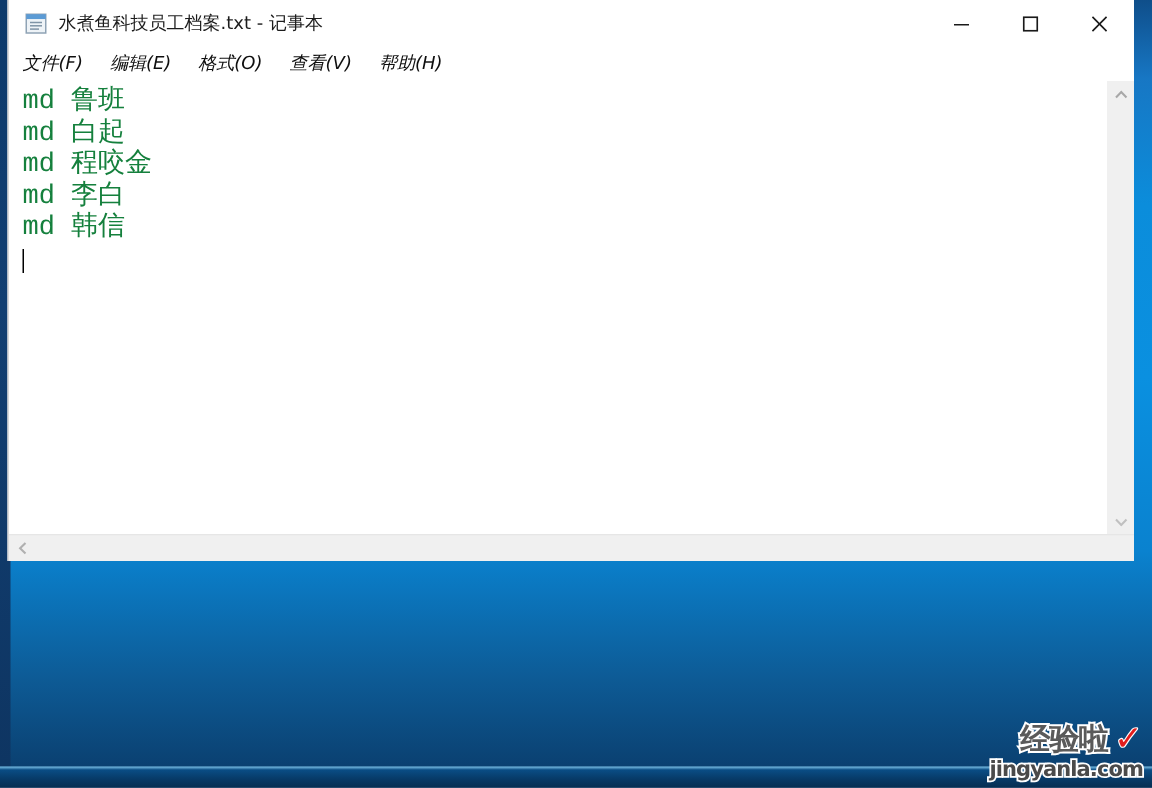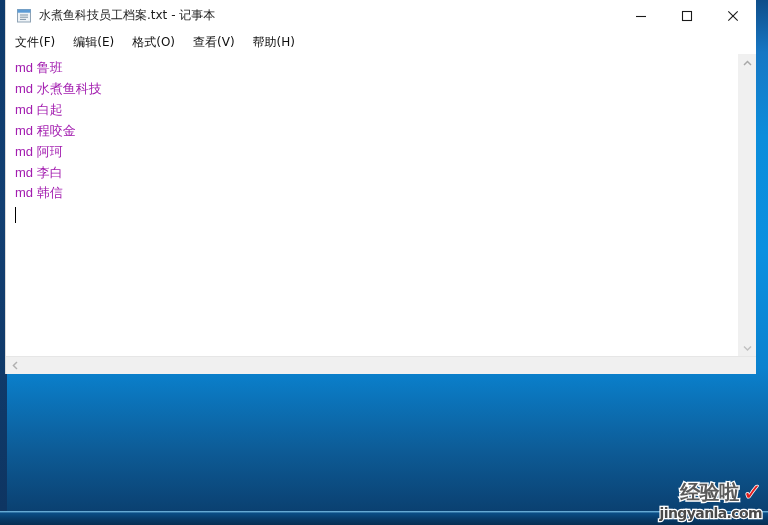--- a/index.html
+++ b/index.html
@@ -106,20 +106,21 @@
 
   
   .menubar {
     height: 22px;
     min-height: 22px;
     background: #ffffff;
     display: flex;
     align-items: center;
     padding-left: 9px;
     box-sizing: border-box;
+    font-style: italic;
   }
   .menu-item {
     font-size: 12px;
     color: #0f0f0f;
     font-family: "DejaVu Sans", "Liberation Sans", sans-serif;
     padding: 1px 9px 2px 0px;
     margin-right: 9px;
     white-space: nowrap;
     cursor: default;
   }
@@ -134,24 +135,24 @@
     min-height: 0;
   }
   .text-area {
     flex: 1;
     padding: 4px 0 0 9px;
     box-sizing: border-box;
     overflow: hidden;
     position: relative;
   }
   .doc-line {
-    font-family: Liberation Sans, sans-serif;
-    font-size: 13px;
+    font-family: Liberation Mono, monospace;
+    font-size: 18px;
     line-height: 20.9px;
-    color: #a21caf;
+    color: #15803d;
     white-space: pre;
   }
   .caret-line {
     height: 20.9px;
     position: relative;
   }
   .caret {
     display: inline-block;
     width: 1px;
     height: 16px;
@@ -305,24 +306,22 @@
     <div class="menu-item">编辑(E)</div>
     <div class="menu-item">格式(O)</div>
     <div class="menu-item">查看(V)</div>
     <div class="menu-item">帮助(H)</div>
   </div>
 
   <div class="editor-wrap">
 
     <div class="text-area">
       <div class="doc-line">md 鲁班</div>
-      <div class="doc-line">md 水煮鱼科技</div>
       <div class="doc-line">md 白起</div>
       <div class="doc-line">md 程咬金</div>
-      <div class="doc-line">md 阿珂</div>
       <div class="doc-line">md 李白</div>
       <div class="doc-line">md 韩信</div>
       <div class="caret-line">
         <span class="caret"></span>
       </div>
     </div>
 
     <div class="vscroll">
       <div class="vscroll-btn">
         <svg width="9" height="6" viewBox="0 0 9 6">

